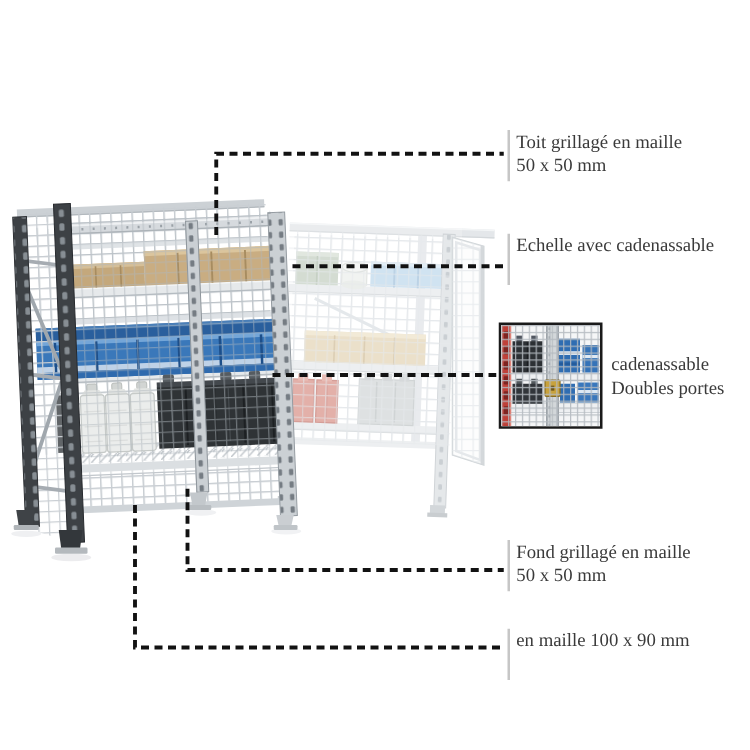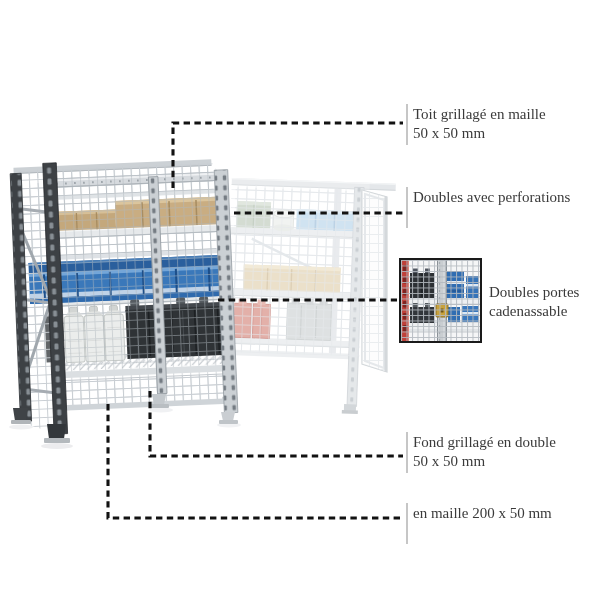--- a/index.html
+++ b/index.html
@@ -333,32 +333,32 @@
   </div>
 
   <div class="lbl lbl-toit">
     <span class="sep"></span>
     <div>Toit grillagé en maille</div>
     <div>50 x 50 mm</div>
   </div>
 
   <div class="lbl lbl-echelle">
     <span class="sep"></span>
-    <div>Doubles avec perforations</div>
+    <div>Echelle avec cadenassable</div>
   </div>
 
   <div class="lbl lbl-portes">
+    <div>cadenassable</div>
     <div>Doubles portes</div>
-    <div>cadenassable</div>
   </div>
 
   <div class="lbl lbl-fond">
     <span class="sep"></span>
-    <div>Fond grillagé en double</div>
+    <div>Fond grillagé en maille</div>
     <div>50 x 50 mm</div>
   </div>
 
   <div class="lbl lbl-platelages">
     <span class="sep"></span>
-    <div>en maille 200 x 50 mm</div>
+    <div>en maille 100 x 90 mm</div>
   </div>
 
 </div>
 
 </body></html>

